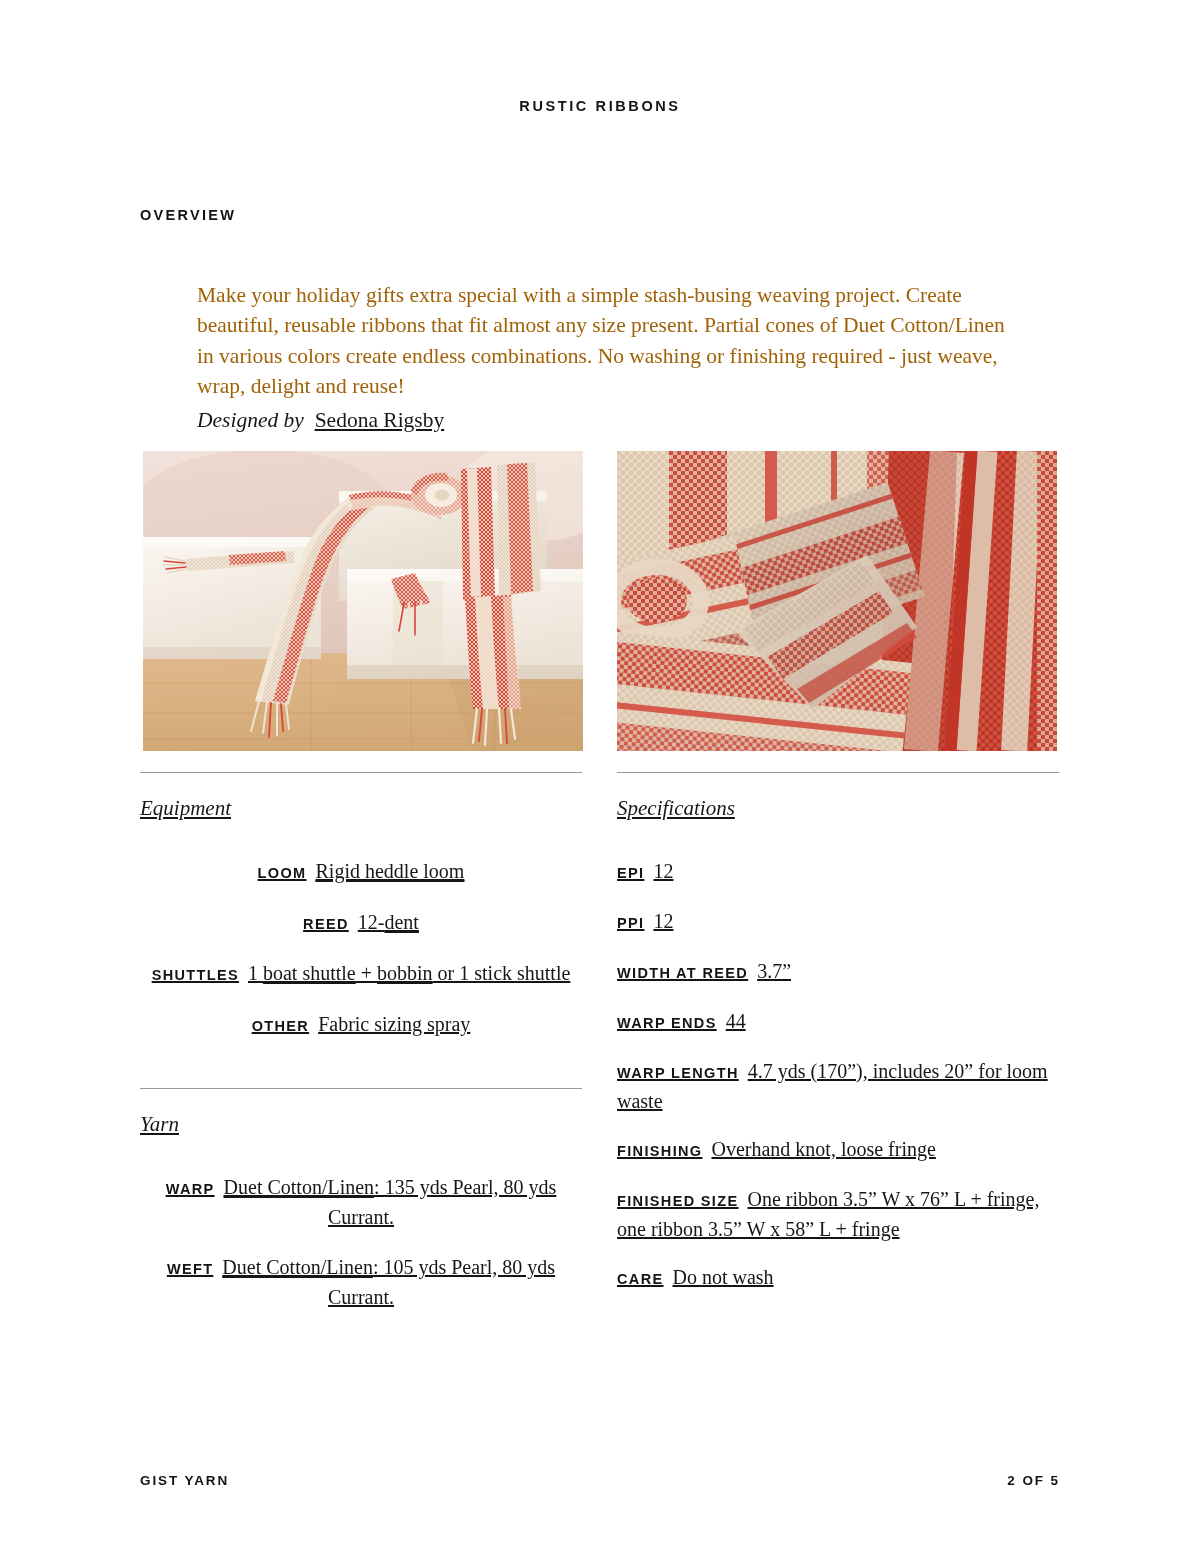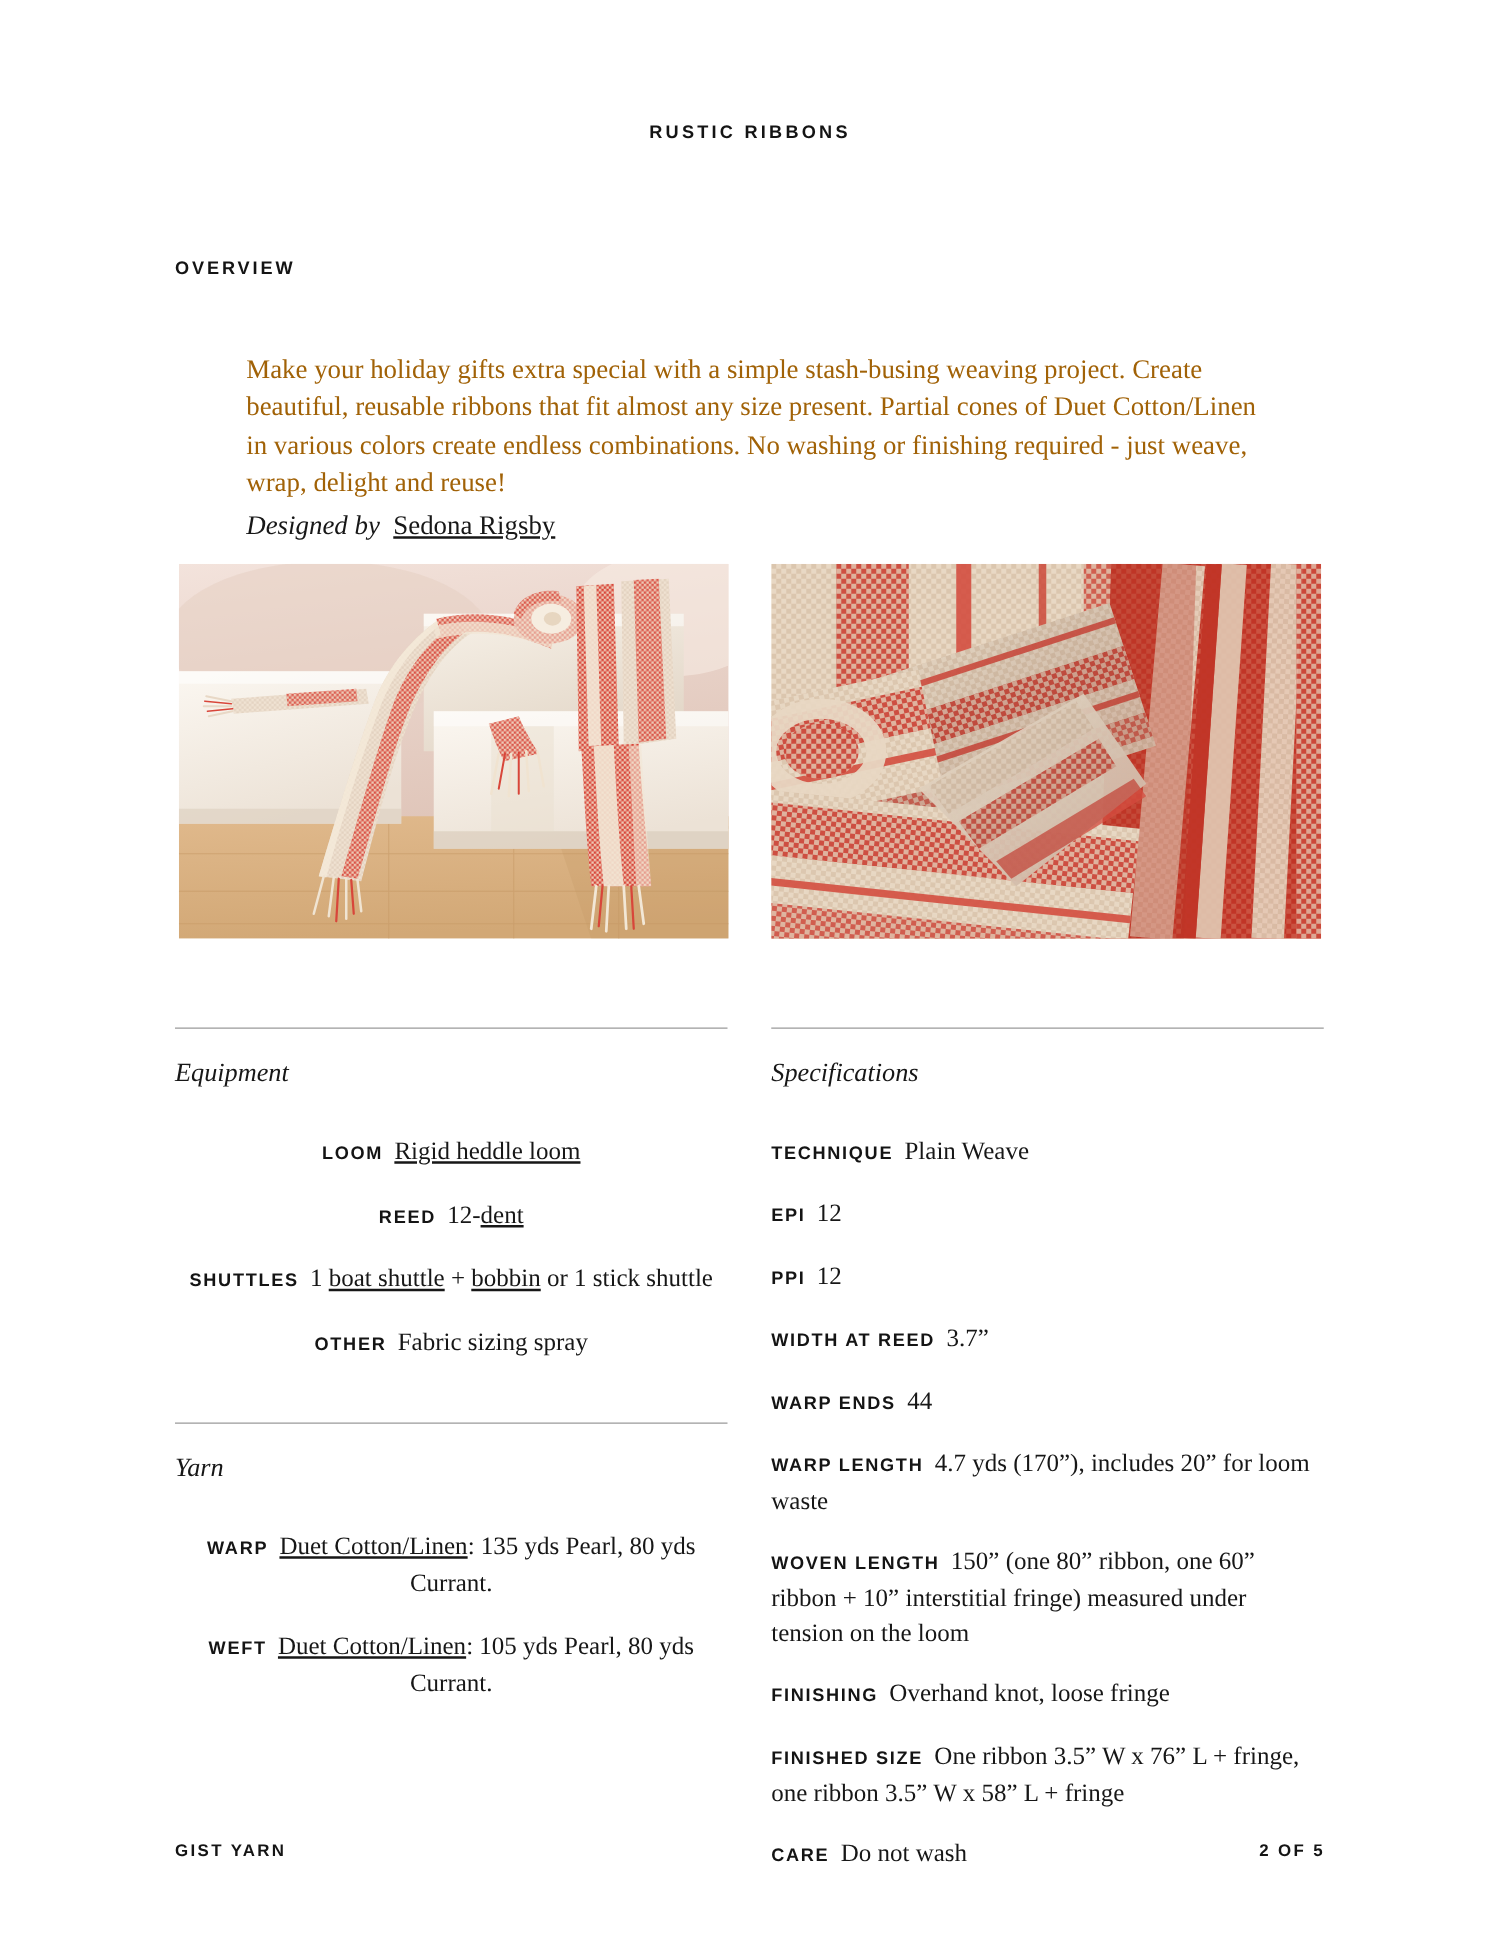--- a/index.html
+++ b/index.html
@@ -78,22 +78,23 @@
     overflow: hidden;
   }
   .photo-left  { left: 143px; }
   .photo-right { left: 617px; }
 
   .photo svg { display: block; width: 100%; height: 100%; }
 
   
   .col {
     position: absolute;
-    top: 822px;
+    top: 772px;
     width: 442px;
+    text-decoration: underline;
   }
   .col-left  { left: 140px; }
   .col-right { left: 617px; }
 
   .rule {
     height: 0;
     border-top: 1.4px solid #9a9a9a;
     margin: 0 0 22px 0;
   }
   .rule.second { margin-top: 48px; }
@@ -408,39 +409,33 @@
       </p>
     </div>
   </div>
 
   <div class="col col-right">
 
     <div class="rule"></div>
     <div class="block-title">Specifications</div>
 
     <p class="spec-item">
-      <span class="spec-label">TECHNIQUE</span><span class="spec-value">Plain Weave</span>
-    </p>
-    <p class="spec-item">
       <span class="spec-label">EPI</span><span class="spec-value">12</span>
     </p>
     <p class="spec-item">
       <span class="spec-label">PPI</span><span class="spec-value">12</span>
     </p>
     <p class="spec-item">
       <span class="spec-label">WIDTH AT REED</span><span class="spec-value">3.7”</span>
     </p>
     <p class="spec-item">
       <span class="spec-label">WARP ENDS</span><span class="spec-value">44</span>
     </p>
     <p class="spec-item">
       <span class="spec-label">WARP LENGTH</span><span class="spec-value">4.7 yds (170”), includes 20” for loom waste</span>
-    </p>
-    <p class="spec-item">
-      <span class="spec-label">WOVEN LENGTH</span><span class="spec-value">150” (one 80” ribbon, one 60” ribbon + 10” interstitial fringe) measured under tension on the loom</span>
     </p>
     <p class="spec-item">
       <span class="spec-label">FINISHING</span><span class="spec-value">Overhand knot, loose fringe</span>
     </p>
     <p class="spec-item">
       <span class="spec-label">FINISHED SIZE</span><span class="spec-value">One ribbon 3.5” W x 76” L + fringe, one ribbon 3.5” W x 58” L + fringe</span>
     </p>
     <p class="spec-item">
       <span class="spec-label">CARE</span><span class="spec-value">Do not wash</span>
     </p>

